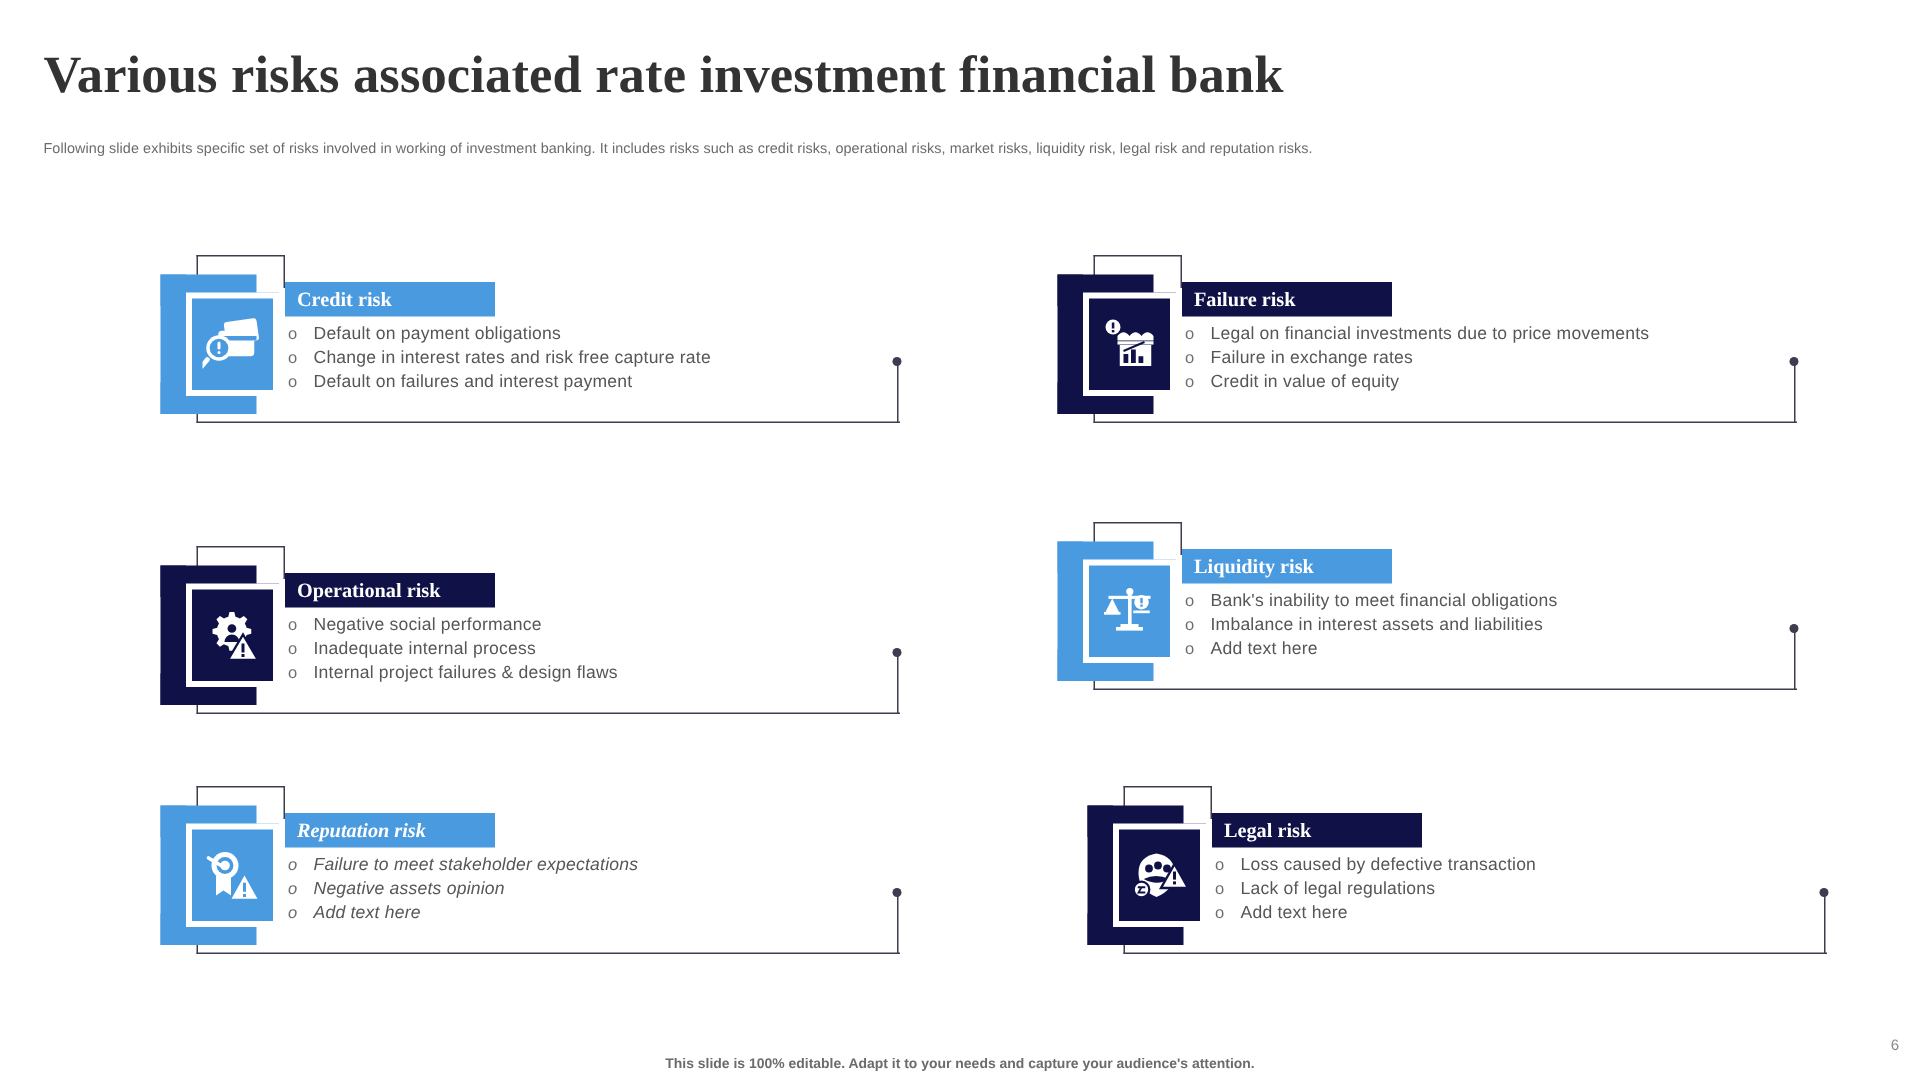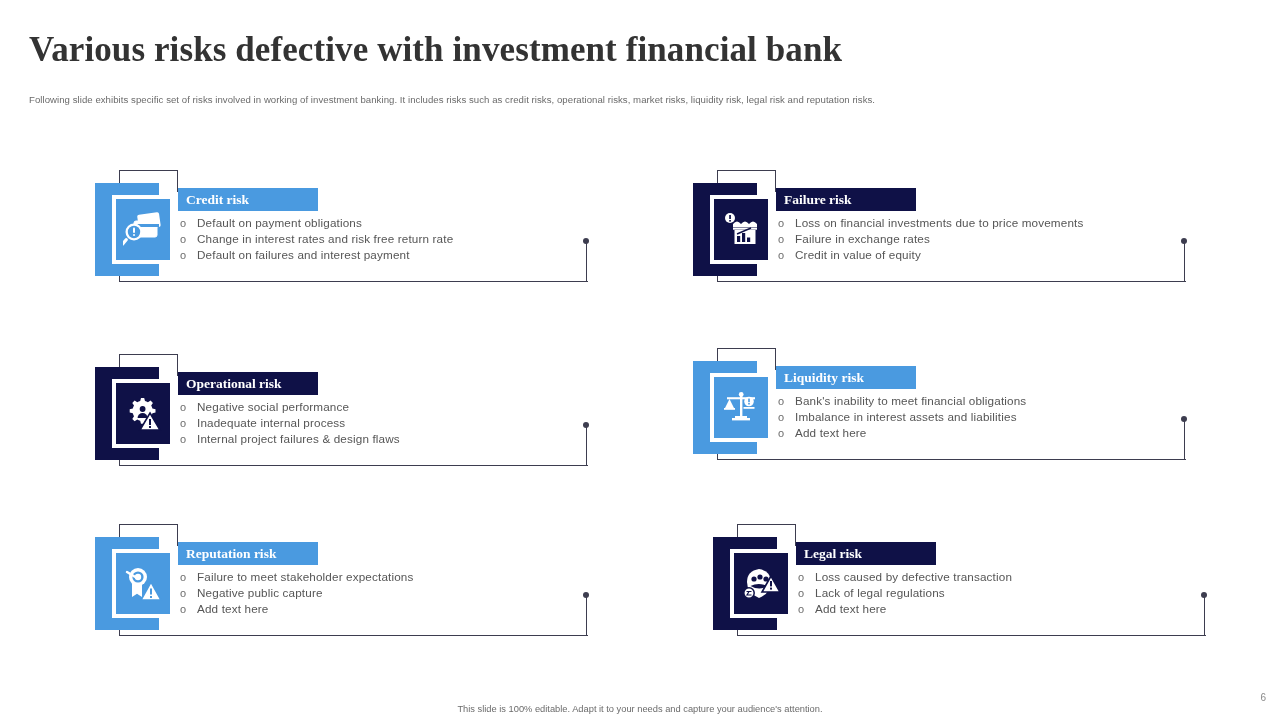--- a/index.html
+++ b/index.html
@@ -25,27 +25,27 @@
     position:absolute;left:29px;top:93px;
     font-size:9.6px;
     line-height:14px;
     color:#6b6b6b;
     white-space:nowrap;
     letter-spacing:.05px;
   }
   
   .card{
     position:absolute;
-    width:500px;height:120px;
+    width:500px;height:120px;margin-left:12px;
   }
   .card.c0{left:95px;  top:170px;}
   .card.c1{left:693px; top:170px;}
-  .card.c2{left:95px;  top:354px;}
+  .card.c2{left:95px;  top:364px;}
   .card.c3{left:693px; top:348px;padding-left:40px;}
-  .card.c4{left:95px;  top:524px;}
+  .card.c4{left:95px;  top:524px;font-style:italic;}
   .card.c5{left:713px; top:524px;}
 
   
   .brk-top{
     position:absolute;
     left:24px;top:0px;width:59px;height:22px;
     border-top:1.3px solid #3d3d4f;
     border-left:1.3px solid #3d3d4f;
     border-right:1.3px solid #3d3d4f;
     box-sizing:border-box;
@@ -124,31 +124,31 @@
   .navy .icon-outer .bar-t,
   .navy .icon-outer .bar-l,
   .navy .icon-outer .bar-b,
   .navy .icon-inner,
   .navy .card-title{background:#0f1147;}
 
   
   .footer-note{
     position:absolute;left:0;right:0;top:704px;
     text-align:center;
-    font-size:9.3px;color:#6b6b6b;
+    font-size:9.3px;color:#6b6b6b;font-weight:bold;
   }
   .page-num{
     position:absolute;right:14px;top:692px;
     font-size:10px;color:#8a8a8a;
   }
 </style>
 </head>
 <body>
 
-<div class="slide-title">Various risks defective with investment financial bank</div>
+<div class="slide-title">Various risks associated rate investment financial bank</div>
 <div class="slide-subtitle">Following slide exhibits specific set of risks involved in working of investment banking. It includes risks such as credit risks, operational risks, market risks, liquidity risk, legal risk and reputation risks.</div>
 
 <div id="cards-root">
     <div class="card c0 blue">
       <div class="brk-top"></div>
       <div class="brk-bottom"></div>
       <div class="brk-riser"></div>
       <div class="brk-dot"></div>
       <div class="icon-wrap">
         <div class="icon-outer">
@@ -172,21 +172,21 @@
         </div>
       </div>
       <div class="card-title">Credit risk</div>
       <ul class="bullets">
         <li>
           <span class="bl">o</span>
           <span>Default on payment obligations</span>
         </li>
         <li>
           <span class="bl">o</span>
-          <span>Change in interest rates and risk free return rate</span>
+          <span>Change in interest rates and risk free capture rate</span>
         </li>
         <li>
           <span class="bl">o</span>
           <span>Default on failures and interest payment</span>
         </li>
       </ul>
     </div>
     <div class="card c1 navy">
       <div class="brk-top"></div>
       <div class="brk-bottom"></div>
@@ -210,21 +210,21 @@
   <rect x="21" y="21" width="3.2" height="9" fill="#0f1147"></rect>
   <rect x="26" y="25.5" width="3.2" height="4.5" fill="#0f1147"></rect>
   <path d="M16 22 l14 -6" stroke="#0f1147" stroke-width="1.4"></path>
 </svg>
         </div>
       </div>
       <div class="card-title">Failure risk</div>
       <ul class="bullets">
         <li>
           <span class="bl">o</span>
-          <span>Loss on financial investments due to price movements</span>
+          <span>Legal on financial investments due to price movements</span>
         </li>
         <li>
           <span class="bl">o</span>
           <span>Failure in exchange rates</span>
         </li>
         <li>
           <span class="bl">o</span>
           <span>Credit in value of equity</span>
         </li>
       </ul>
@@ -336,21 +336,21 @@
         </div>
       </div>
       <div class="card-title">Reputation risk</div>
       <ul class="bullets">
         <li>
           <span class="bl">o</span>
           <span>Failure to meet stakeholder expectations</span>
         </li>
         <li>
           <span class="bl">o</span>
-          <span>Negative public capture</span>
+          <span>Negative assets opinion</span>
         </li>
         <li>
           <span class="bl">o</span>
           <span>Add text here</span>
         </li>
       </ul>
     </div>
     <div class="card c5 navy">
       <div class="brk-top"></div>
       <div class="brk-bottom"></div>

